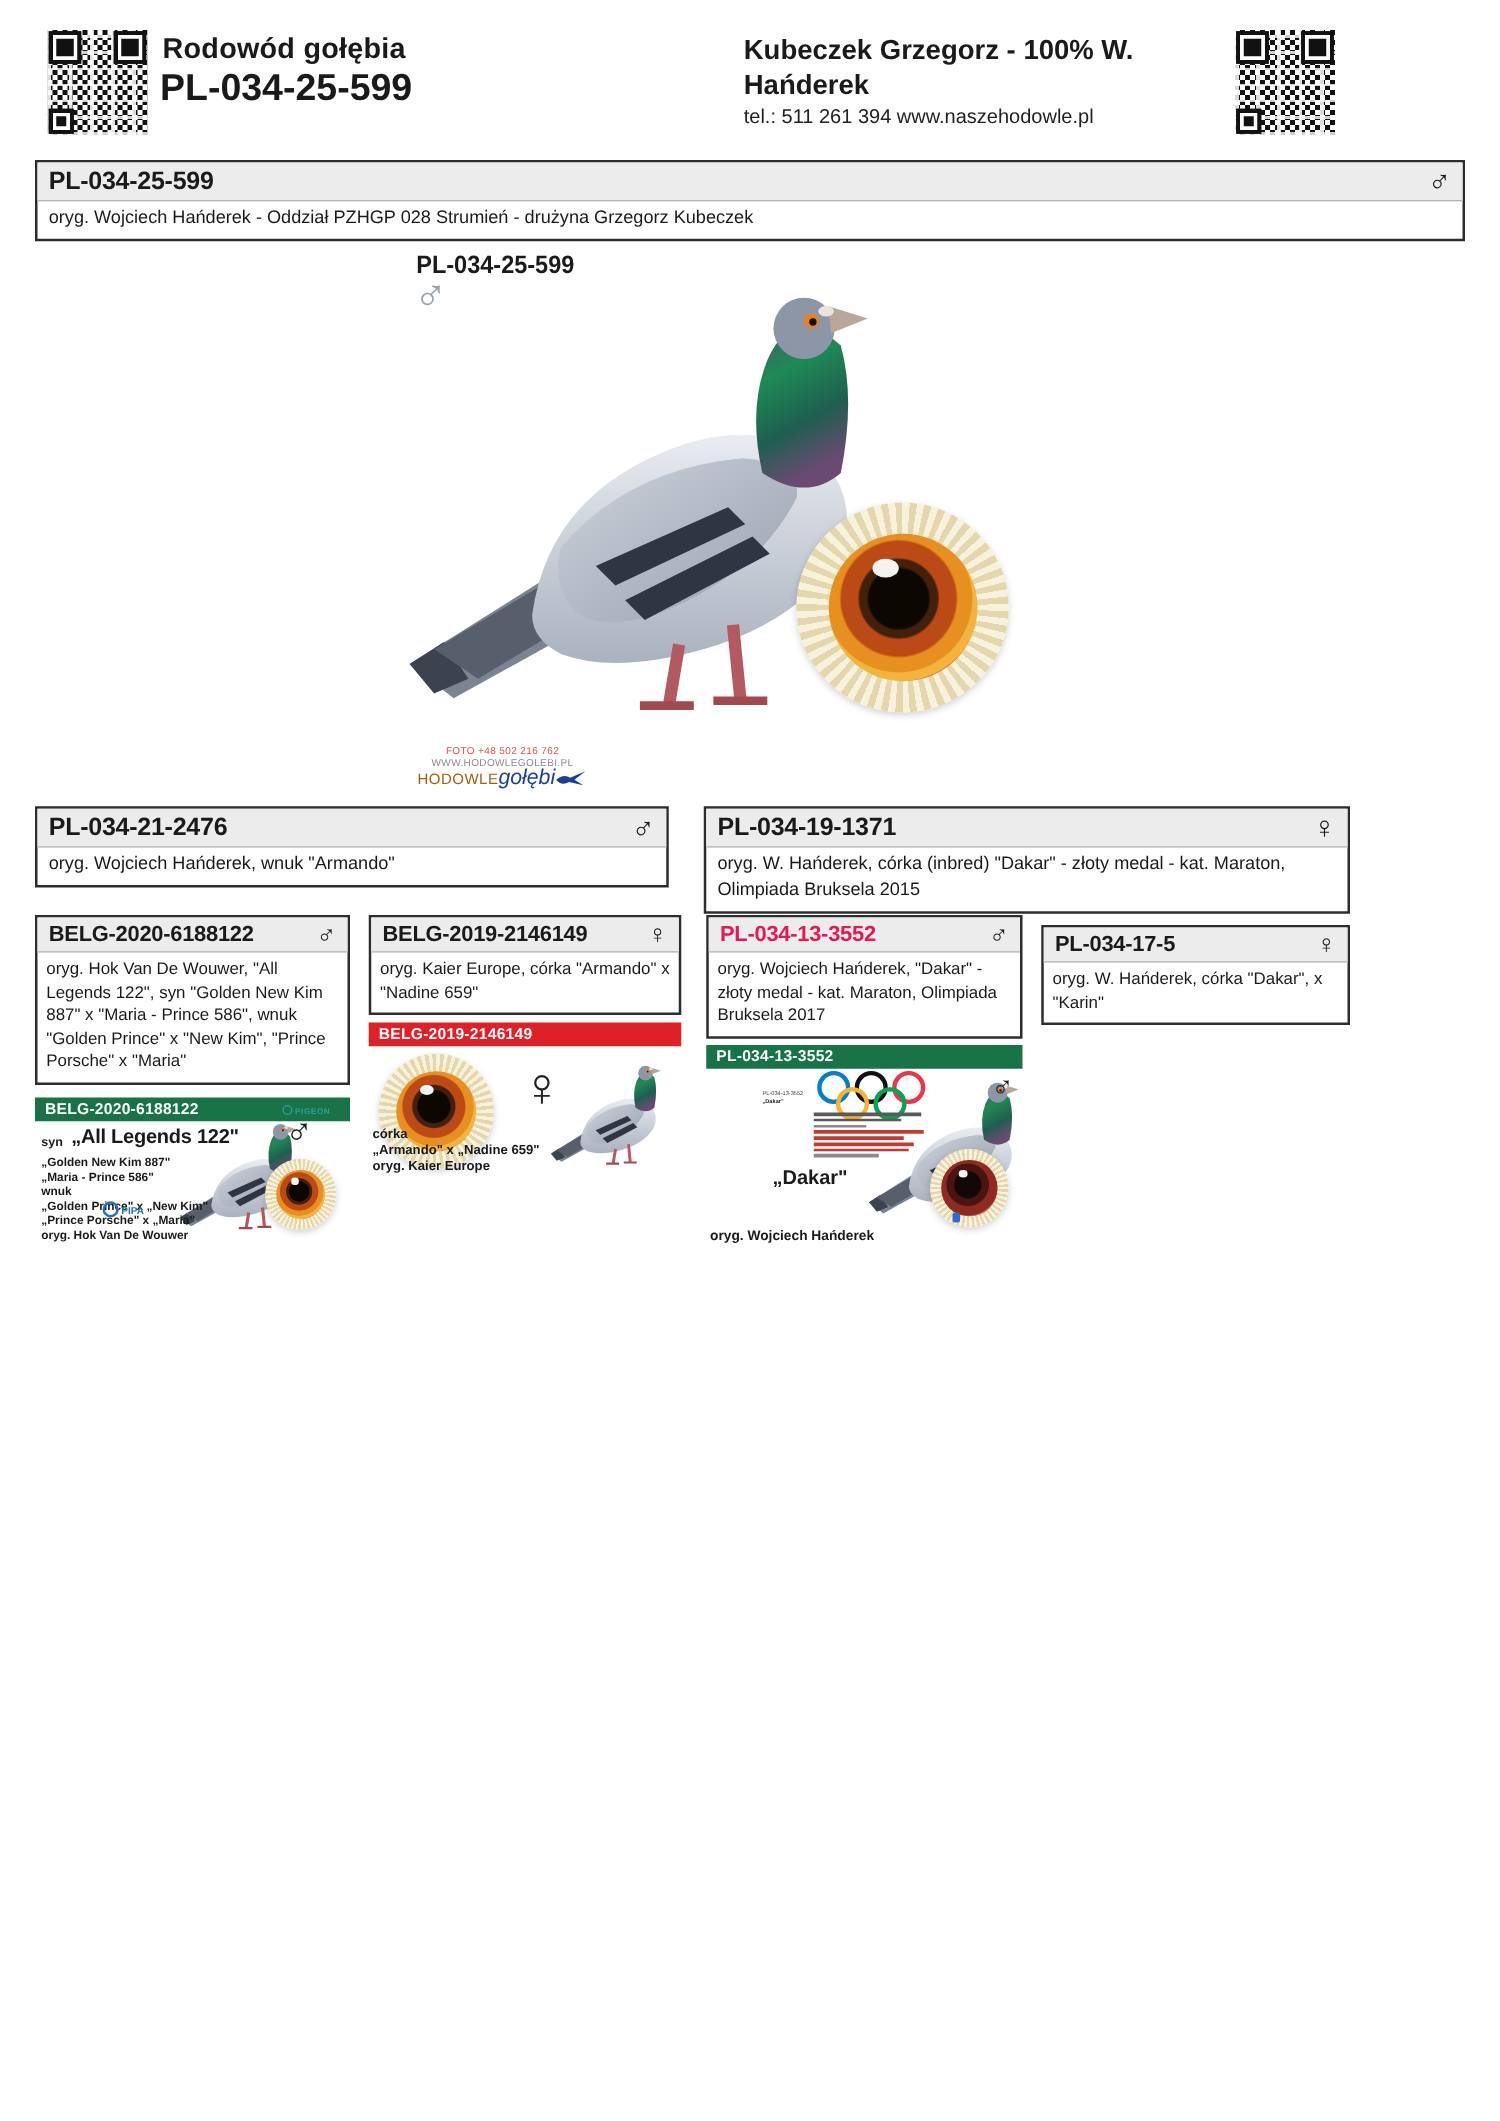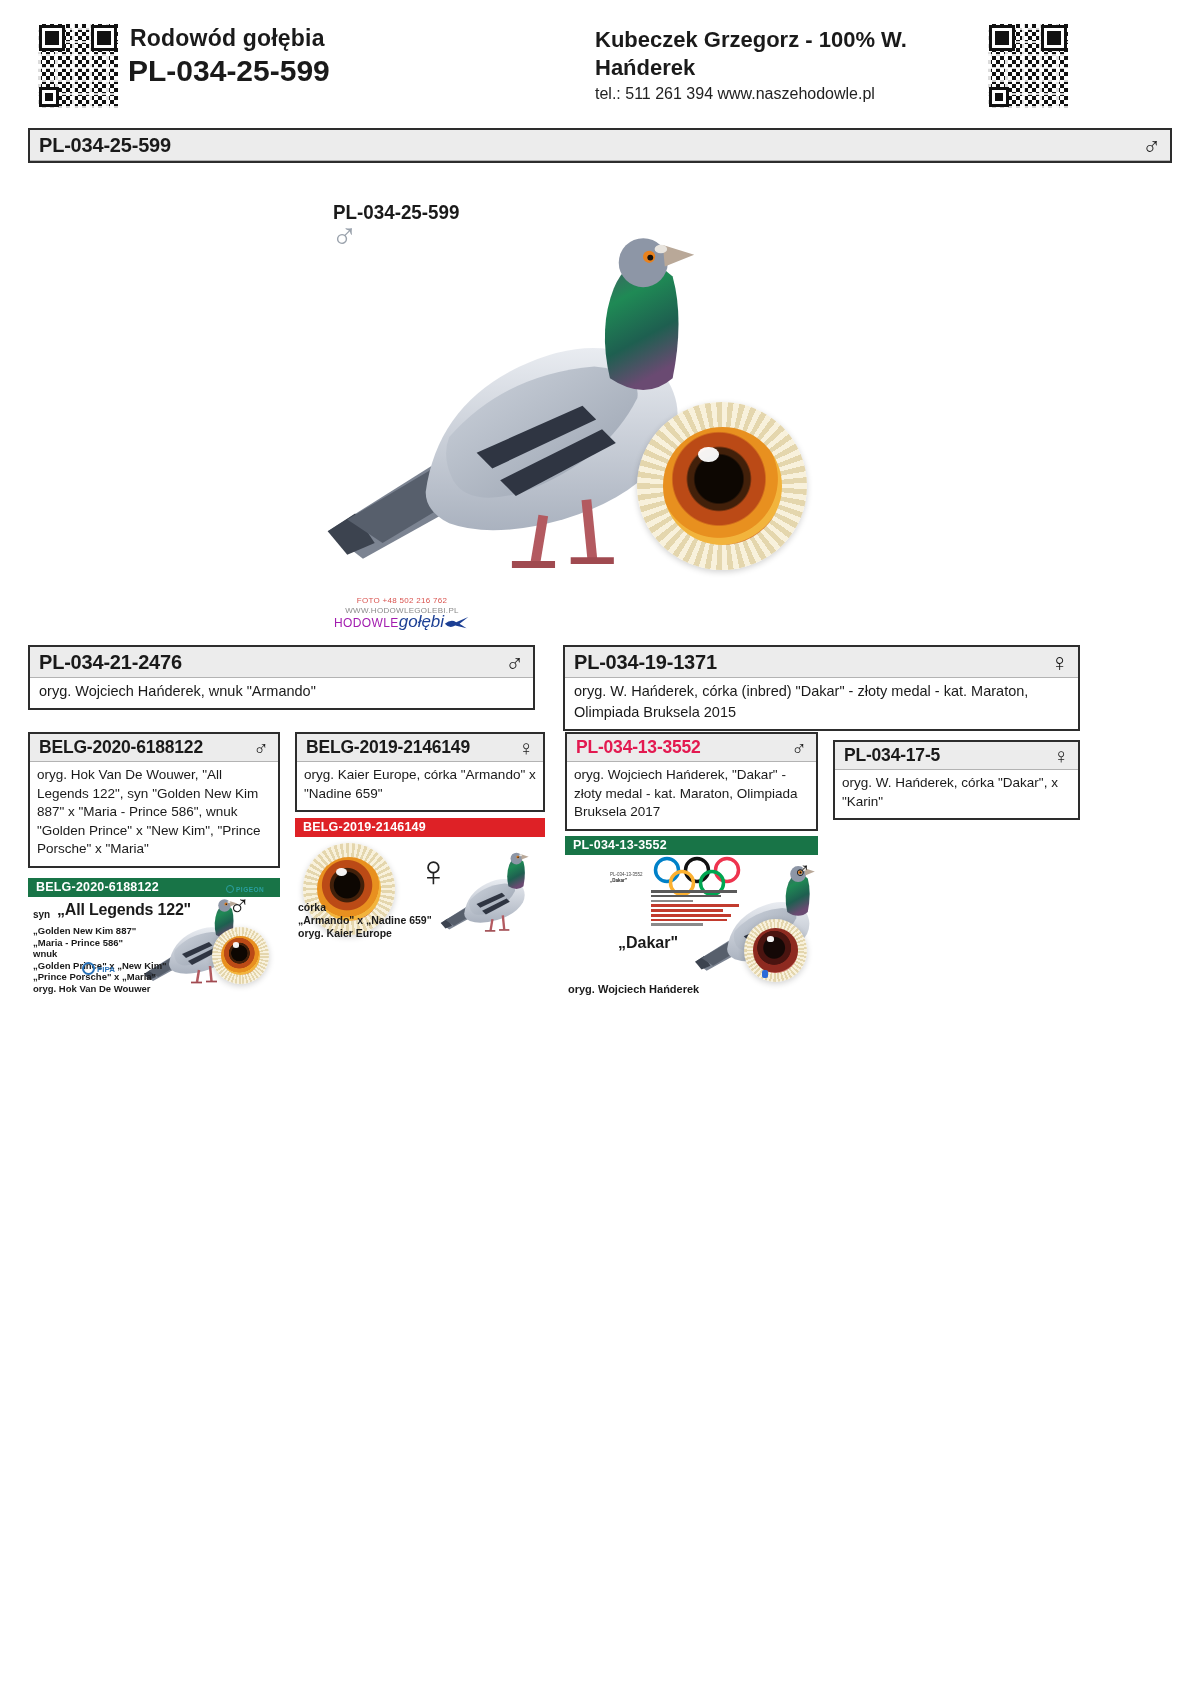--- a/index.html
+++ b/index.html
@@ -56,21 +56,21 @@
        background:rgba(255,255,255,.95);border-radius:50%;filter:blur(.6px)}
   .eye.dark .iris{background:radial-gradient(circle at 47% 44%, #140806 0 30%, #4a1410 33% 48%,
          #8e2a20 50% 70%, #c4625a 72% 86%, #e0c0b2 88% 100%)}
 
   
   .photo-ring{font-size:20px;font-weight:bold;transform:scaleX(.94);transform-origin:left}
   .photo-sex{font-size:36px;font-weight:bold;color:var(--sex-gray,#9aa2ac)}
   .wm{text-align:center;line-height:10px}
   .wm-phone{font-size:8px;color:var(--watermark-red,#d9534f);letter-spacing:.3px}
   .wm-site{font-size:8px;color:#8a8a8a;letter-spacing:.3px}
-  .wm-caps{font-size:12px;color:#a21caf;letter-spacing:.4px}
+  .wm-caps{font-size:12px;color:#a16207;letter-spacing:.4px}
   .wm-script{font-family:Liberation Sans, sans-serif;font-style:italic;
              font-size:17px;color:var(--logo-blue,#1c3f94)}
   .wm-bird{vertical-align:-3px}
 
   
   .c1-syn{font-size:10px;font-weight:bold}
   .c1-name{font-size:16px;font-weight:bold;letter-spacing:-.2px}
   .c1-line{font-size:9.5px;font-weight:bold;line-height:11.5px}
   .card-sex-m{font-size:30px;font-weight:bold}
   .card-sex-f{font-size:44px;font-weight:normal;color:#222}
@@ -142,20 +142,21 @@
   <div class="abs hdr-contact" style="left:595px;top:85px;width:370px">tel.: 511 261 394 www.naszehodowle.pl</div>
   <div class="qr" style="left:988px;top:24px;width:80px;height:84px">
       <i></i>
     </div>
 
   <div class="box" style="left:28px;top:128px;width:1144px">
     <div class="box-head">
       <span class="box-ring">PL-034-25-599</span>
       <span class="box-sex">♂</span>
     </div>
+    <div class="box-desc">oryg. Wojciech Hańderek - Oddział PZHGP 028 Strumień - drużyna Grzegorz Kubeczek</div>
   </div>
 
   <div class="abs photo-ring" style="left:333px;top:201px">PL-034-25-599</div>
   <div class="abs photo-sex" style="left:331px;top:214px">♂</div>
   <svg class="abs" viewBox="0 0 200 200" style="left:312px;top:198px;width:392px;height:392px">
       <use href="#pigeon-g"></use>
     </svg>
   <div class="eye" style="left:637px;top:402px;width:170px;height:168px">
       <i class="iris"></i>
       <b class="glint"></b>

